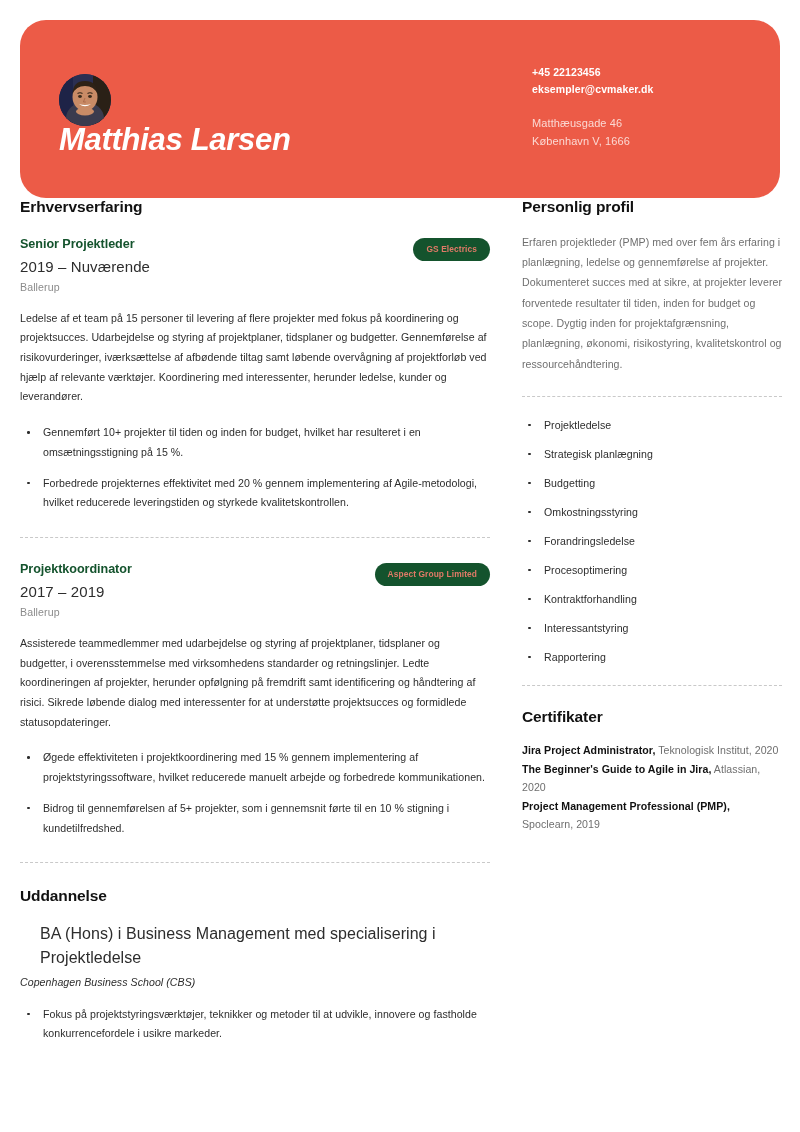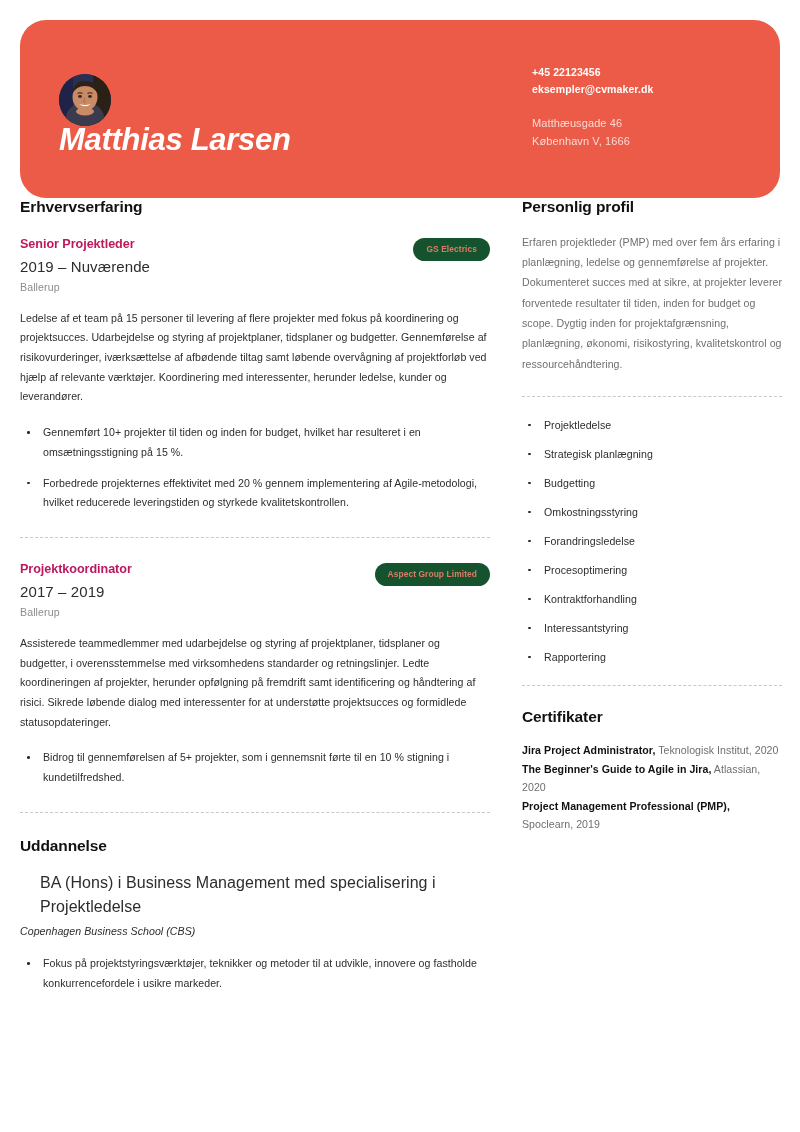--- a/index.html
+++ b/index.html
@@ -107,21 +107,21 @@
     font-size: 15.5px;
     font-weight: bold;
     color: #111111;
     letter-spacing: -0.1px;
     line-height: 1.2;
   }
 
   .job-title {
     font-size: 12.6px;
     font-weight: bold;
-    color: #be185d;
+    color: #14532d;
     letter-spacing: -0.05px;
   }
 
   .job-dates {
     font-size: 15px;
     color: #2d2d2d;
     margin-top: 7px;
     letter-spacing: 0.1px;
   }
 
@@ -320,20 +320,21 @@
 
       <div class="job-block" style="margin-top:0">
         <div class="job-header">
           <div class="job-title">Projektkoordinator</div>
           <span class="company-badge">Aspect Group Limited</span>
         </div>
         <div class="job-dates">2017 – 2019</div>
         <div class="job-place">Ballerup</div>
         <div class="job-desc">Assisterede teammedlemmer med udarbejdelse og styring af projektplaner, tidsplaner og budgetter, i overensstemmelse med virksomhedens standarder og retningslinjer. Ledte koordineringen af projekter, herunder opfølgning på fremdrift samt identificering og håndtering af risici. Sikrede løbende dialog med interessenter for at understøtte projektsucces og formidlede statusopdateringer.</div>
         <ul class="bullets">
+          <li>Øgede effektiviteten i projektkoordinering med 15 % gennem implementering af projektstyringssoftware, hvilket reducerede manuelt arbejde og forbedrede kommunikationen.</li>
           <li>Bidrog til gennemførelsen af 5+ projekter, som i gennemsnit førte til en 10 % stigning i kundetilfredshed.</li>
         </ul>
       </div>
 
       <div class="divider"></div>
 
       <h2 class="section-title">Uddannelse</h2>
       <div class="edu-block">
         <div class="edu-degree">BA (Hons) i Business Management med specialisering i Projektledelse</div>
         <div class="edu-school">Copenhagen Business School (CBS)</div>

